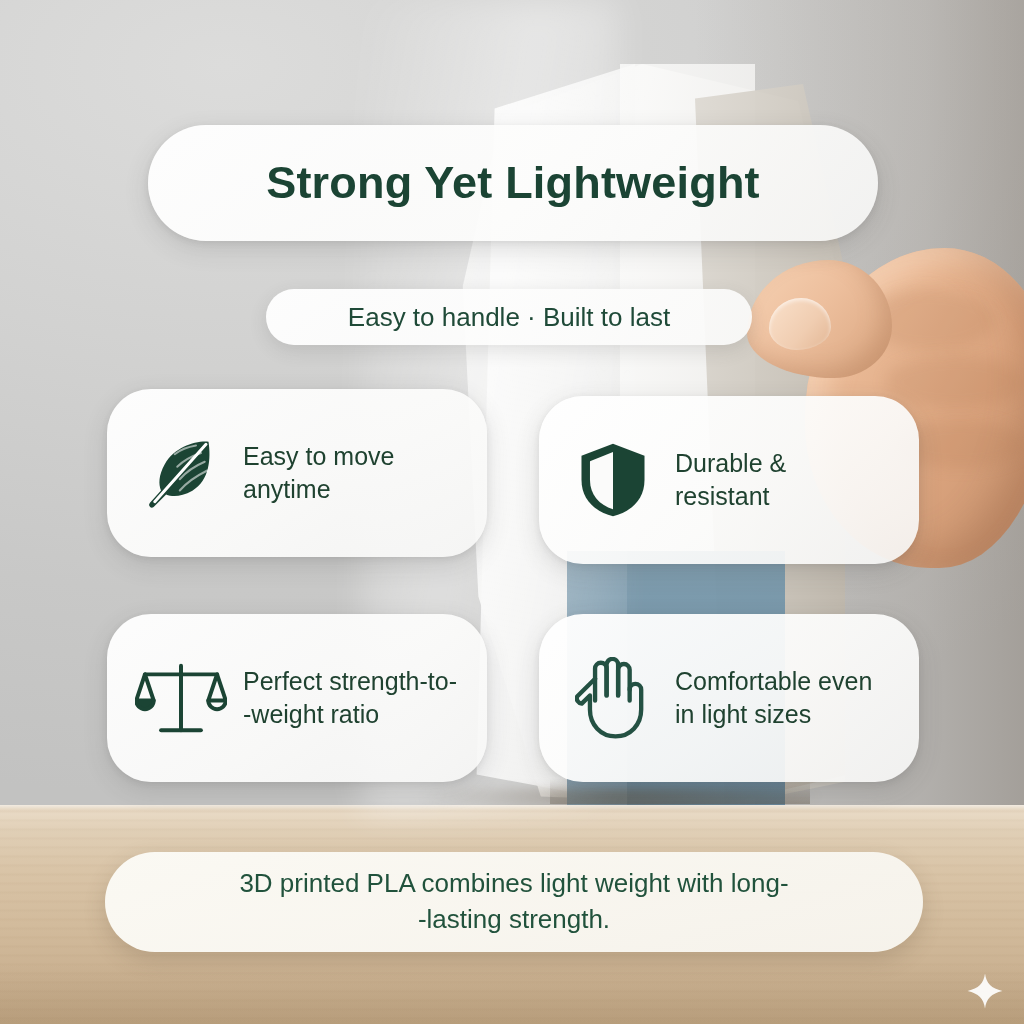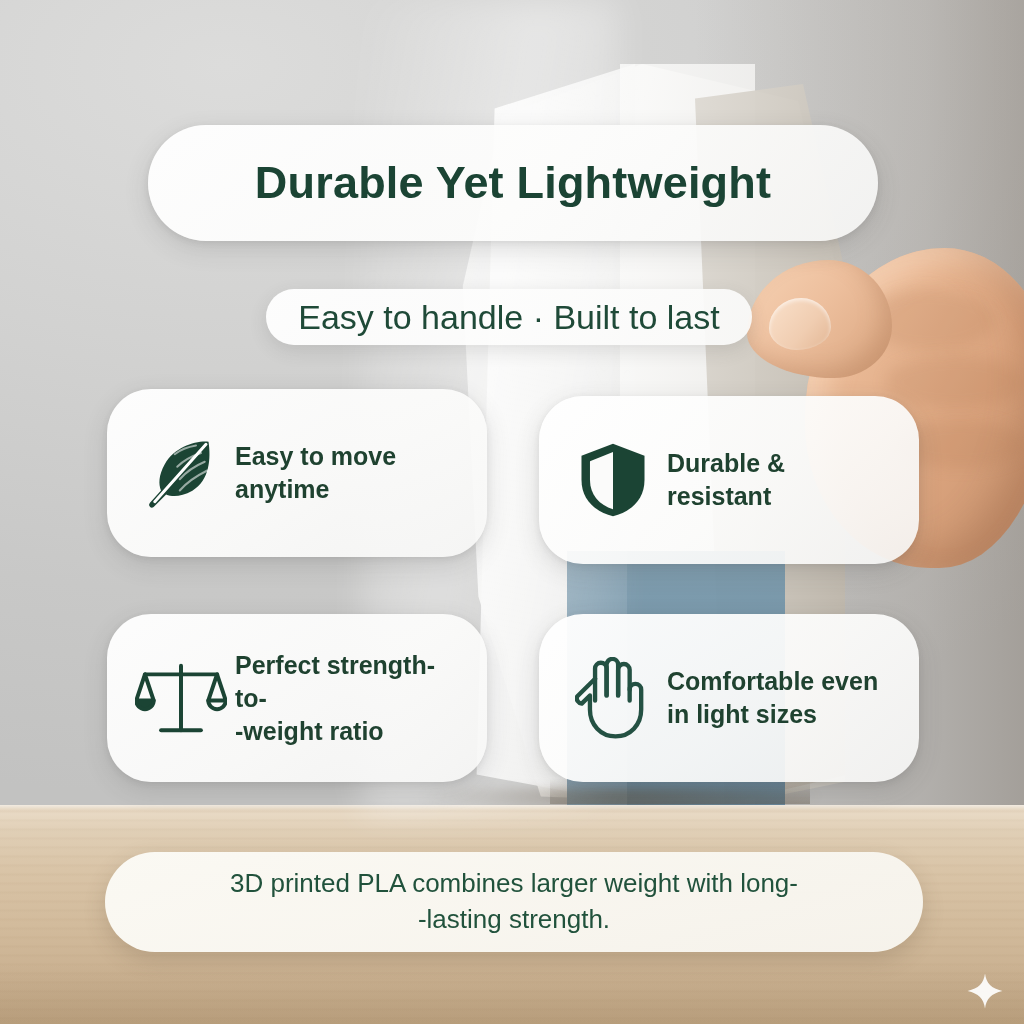--- a/index.html
+++ b/index.html
@@ -149,40 +149,40 @@
     white-space:nowrap;
   }
 
   .subtitle-pill{
     position:absolute; left:266px; top:289px; width:486px; height:56px;
     border-radius:30px;
     display:flex; align-items:center; justify-content:center;
     background:linear-gradient(145deg, rgba(255,255,255,.95) 0%, rgba(250,250,249,.92) 100%);
     box-shadow:0 6px 18px rgba(70,70,70,.14);
   }
-  .subtitle-text{ font-size:34px; color:#1f4a38; white-space:nowrap; }
+  .subtitle-text{ font-size:26px; color:#1f4a38; white-space:nowrap; }
 
   .card{
     position:absolute; width:380px; height:168px;
     border-radius:44px;
     display:flex; align-items:center; padding:0 26px;
   }
   .card-1{ left:107px; top:389px; }
   .card-2{ left:539px; top:396px; }
   .card-3{ left:107px; top:614px;justify-content:flex-end; }
   .card-4{ left:539px; top:614px; }
 
   .card-icon{
     width:96px; min-width:96px; height:96px;
     display:flex; align-items:center; justify-content:center;
     color:#1b4434;
   }
   .card-text{
     font-size:25px; line-height:1.32; color:#1f4230;
-    margin-left:6px; white-space:pre-line;font-weight:bold;
+    margin-left:14px; white-space:pre-line;
   }
   .card-3 .card-text, .card-4 .card-text{ white-space:pre-line; }
   .card-3 .card-text{ width:270px; }
   .card-4 .card-text{ width:265px; }
 
   .footer-pill{
     position:absolute; left:105px; top:852px; width:818px; height:100px;
     border-radius:52px;
     display:flex; align-items:center; justify-content:center;
     background:linear-gradient(150deg, rgba(252,251,246,.96) 0%, rgba(248,246,240,.94) 100%);
@@ -231,21 +231,21 @@
     <div class="shelf-grain"></div>
     <div class="shelf-front-shadow"></div>
   </div>
 
   <div class="beam"></div>
 </div>
 
 <div class="overlay">
 
   <div class="title-pill glass">
-    <div class="title-text">Durable Yet Lightweight</div>
+    <div class="title-text">Strong Yet Lightweight</div>
   </div>
 
   <div class="subtitle-pill">
     <div class="subtitle-text">Easy to handle · Built to last</div>
   </div>
 
   <div class="card glass card-1">
     <div class="card-icon">
       <svg width="80" height="80" viewBox="0 0 64 64" fill="none">
         <path d="M54 7C44 6 27 11 19 25c-5 9-5 16-3 21L7 56a2.2 2.2 0 0 0 3.1 3.1l10-10c5 2 12 2 21-3C55 38 56 20 54 7Z" fill="#1b4434"></path>
@@ -292,21 +292,21 @@
         <path d="M24 30V6a4.5 4.5 0 1 1 9 0v24"></path>
         <path d="M33 30V10a4.5 4.5 0 1 1 9 0v24"></path>
         <path d="M42 25.5a4.5 4.5 0 1 1 9 0V41c0 12-8.5 21-20 21S11 53 11 41V30l-6.4 6.4A4.2 4.2 0 0 1 1 30.8L15 17"></path>
       </svg>
     </div>
     <div class="card-text">Comfortable even
 in light sizes</div>
   </div>
 
   <div class="footer-pill">
-    <div class="footer-text">3D printed PLA combines larger weight with long-
+    <div class="footer-text">3D printed PLA combines light weight with long-
 -lasting strength.</div>
   </div>
 
   <div class="sparkle">
     <svg width="38" height="38" viewBox="0 0 24 24">
       <path d="M12 1c.8 6.2 4 9.4 11 11-7 1.6-10.2 4.8-11 11-.8-6.2-4-9.4-11-11C8 10.4 11.2 7.2 12 1Z" fill="#ffffff"></path>
     </svg>
   </div>
 
 </div>

